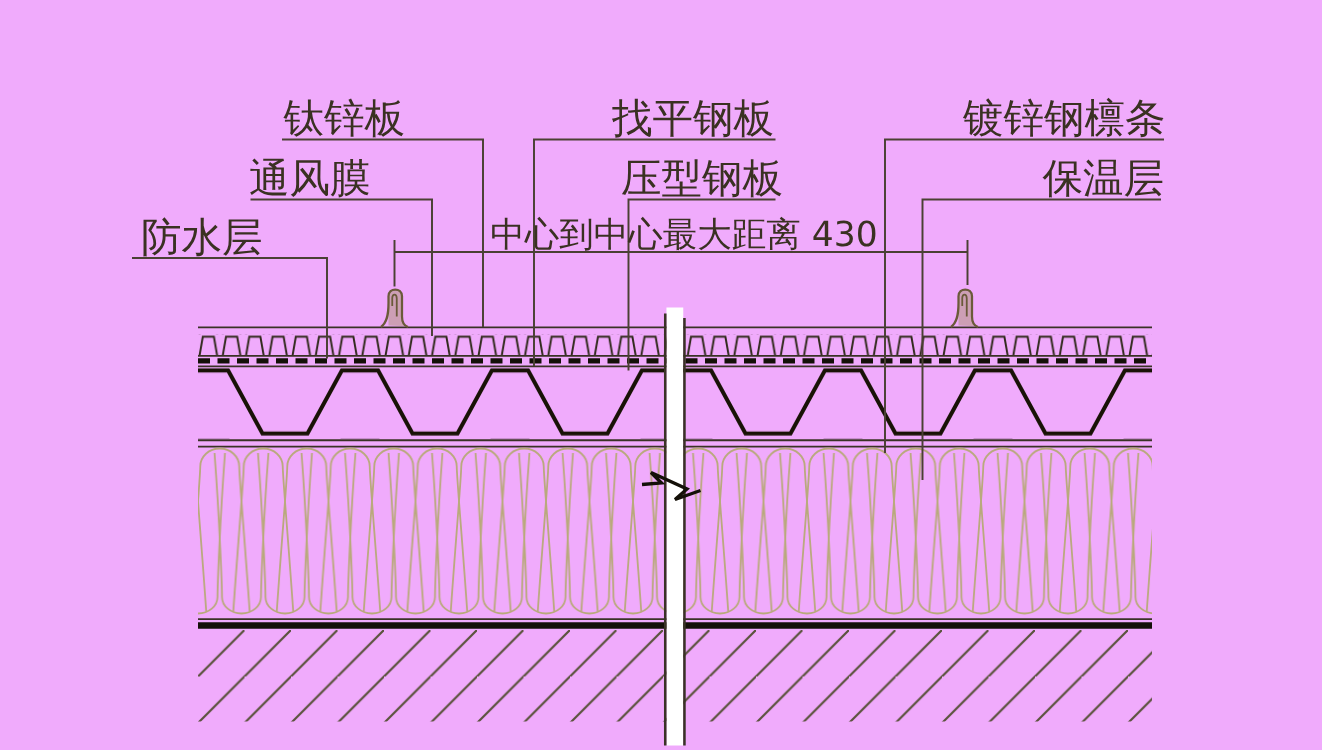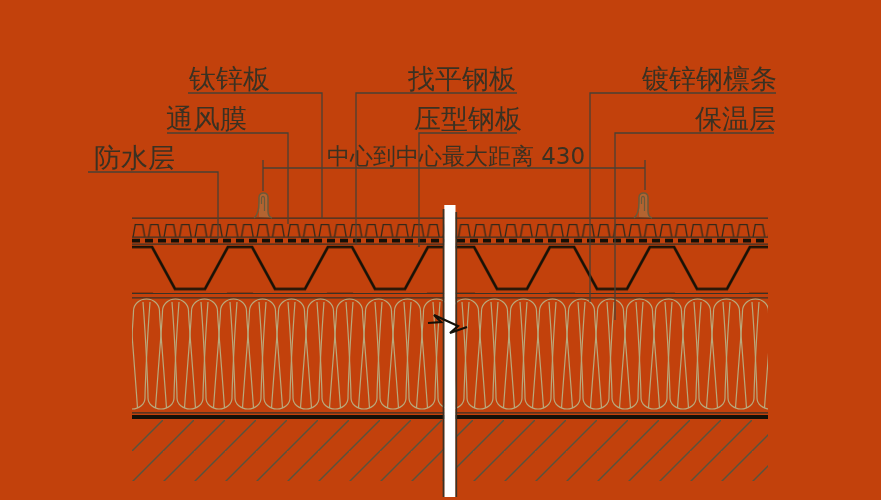--- a/index.html
+++ b/index.html
@@ -1,16 +1,16 @@
 <!DOCTYPE html>
 <html><head>
 <meta charset="utf-8">
 <style>
   html,body{margin:0;padding:0;background:#ffffff;}
-  .stage{position:relative;width:881px;height:500px;background:#c2410c;overflow:hidden;
+  .stage{position:relative;width:881px;height:500px;background:#f0abfc;overflow:hidden;
          font-family:"DejaVu Sans","Liberation Sans",sans-serif;}
   svg{display:block}
   text{fill:#3a3122;font-family:"DejaVu Sans","Liberation Sans",sans-serif;}
   .lbl{font-size:27px;}
   .dim{font-size:23px;}
   .lead{stroke:#4a4033;stroke-width:1.3;fill:none;}
   .thin{stroke:#3a3226;stroke-width:1.2;fill:none;}
   .blackband{stroke:#141008;stroke-width:3.6;fill:none;}
   .breakline{stroke:#3a3226;stroke-width:1.7;fill:none;}
   .zig{stroke:#141008;stroke-width:2.2;fill:none;}

